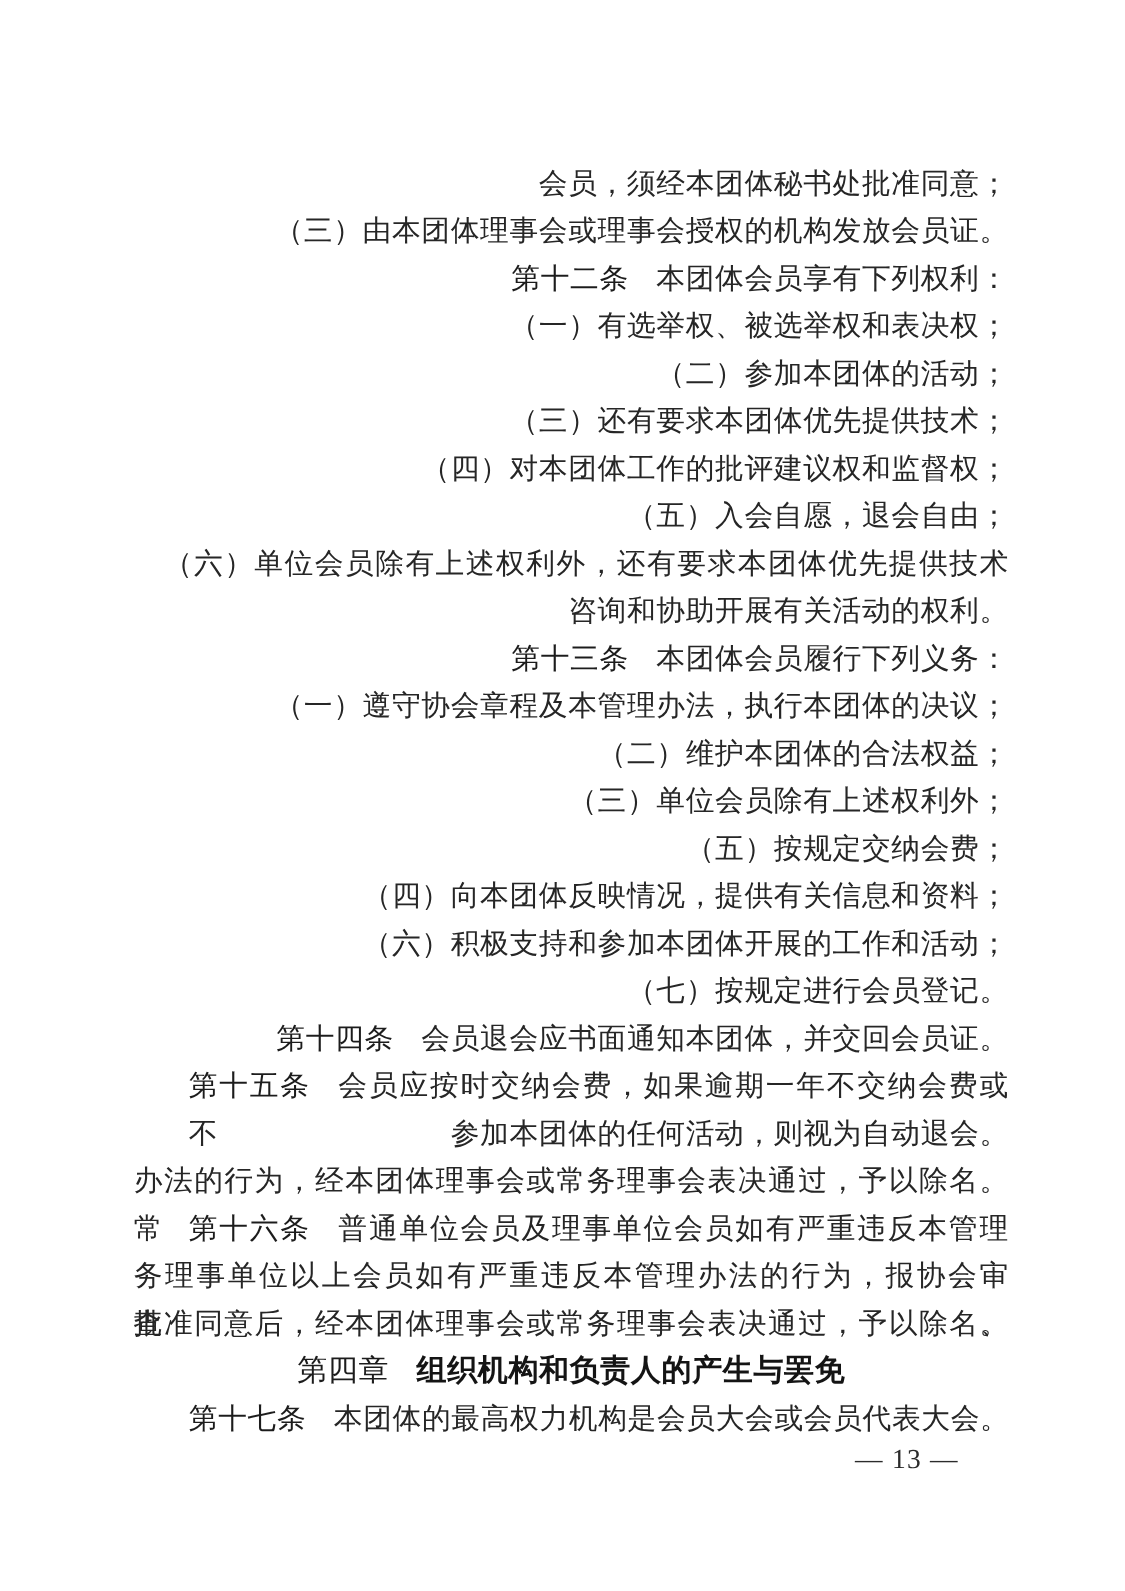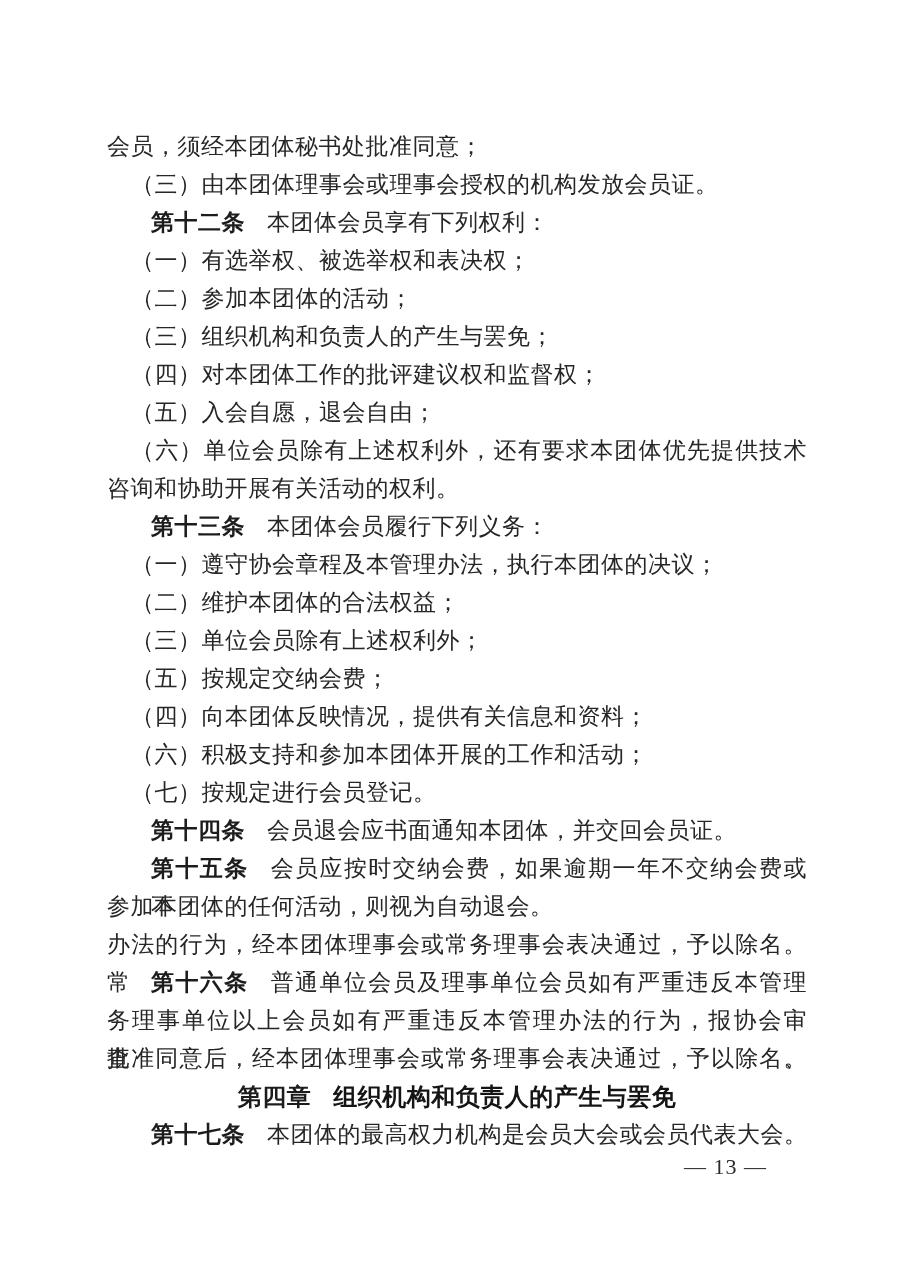--- a/index.html
+++ b/index.html
@@ -21,32 +21,32 @@
     top: 128px;
     left: 107px;
     width: 700px;
   }
   .line {
     font-size: 23px;
     line-height: 38px;
     height: 38px;
     letter-spacing: 0.5px;
     white-space: nowrap;
-    text-align: left;
+    text-align: right;
   }
   .line.justify {
     white-space: normal;
     text-align: justify;
     text-align-last: justify;
   }
   .line.indent { padding-left: 24px; }
   .line.article { padding-left: 44px; }
   .line.article .lead,
   .line.chapter .lead {
-    font-weight: 700;
+    font-weight: 400;
     margin-right: 22px;
     color: #1c1c1c;
   }
   .line.chapter {
     padding-left: 0;
     text-align: center;
     font-family: "Liberation Sans", "DejaVu Sans", sans-serif;
     font-weight: 700;
     color: #141414;
     font-size: 24px;
@@ -67,21 +67,21 @@
 </head>
 <body>
 
 <div class="page">
   <div class="doc-body" id="doc-body">
       <div class="line flush">会员，须经本团体秘书处批准同意；</div>
       <div class="line indent">（三）由本团体理事会或理事会授权的机构发放会员证。</div>
       <div class="line article"><span class="lead">第十二条</span><span>本团体会员享有下列权利：</span></div>
       <div class="line indent">（一）有选举权、被选举权和表决权；</div>
       <div class="line indent">（二）参加本团体的活动；</div>
-      <div class="line indent">（三）组织机构和负责人的产生与罢免；</div>
+      <div class="line indent">（三）还有要求本团体优先提供技术；</div>
       <div class="line indent">（四）对本团体工作的批评建议权和监督权；</div>
       <div class="line indent">（五）入会自愿，退会自由；</div>
       <div class="line indent justify">（六）单位会员除有上述权利外，还有要求本团体优先提供技术</div>
       <div class="line flush">咨询和协助开展有关活动的权利。</div>
       <div class="line article"><span class="lead">第十三条</span><span>本团体会员履行下列义务：</span></div>
       <div class="line indent">（一）遵守协会章程及本管理办法，执行本团体的决议；</div>
       <div class="line indent">（二）维护本团体的合法权益；</div>
       <div class="line indent">（三）单位会员除有上述权利外；</div>
       <div class="line indent">（五）按规定交纳会费；</div>
       <div class="line indent">（四）向本团体反映情况，提供有关信息和资料；</div>

